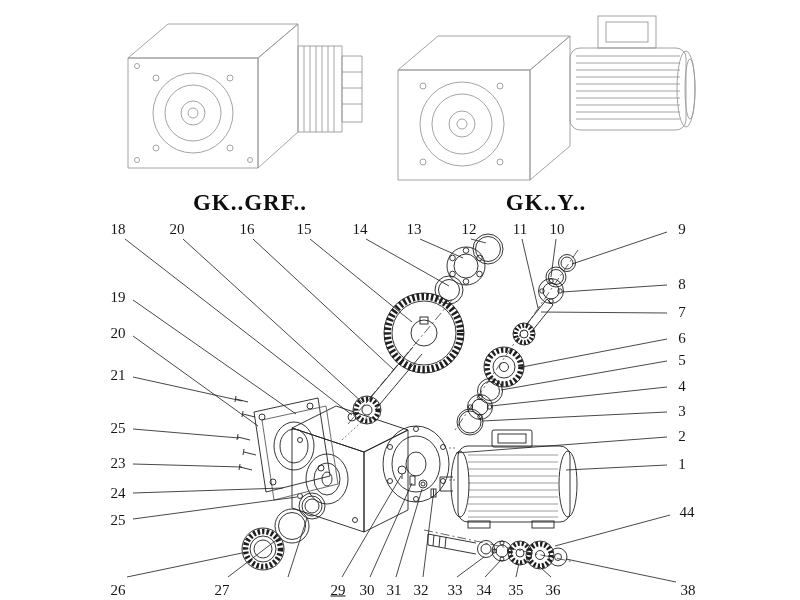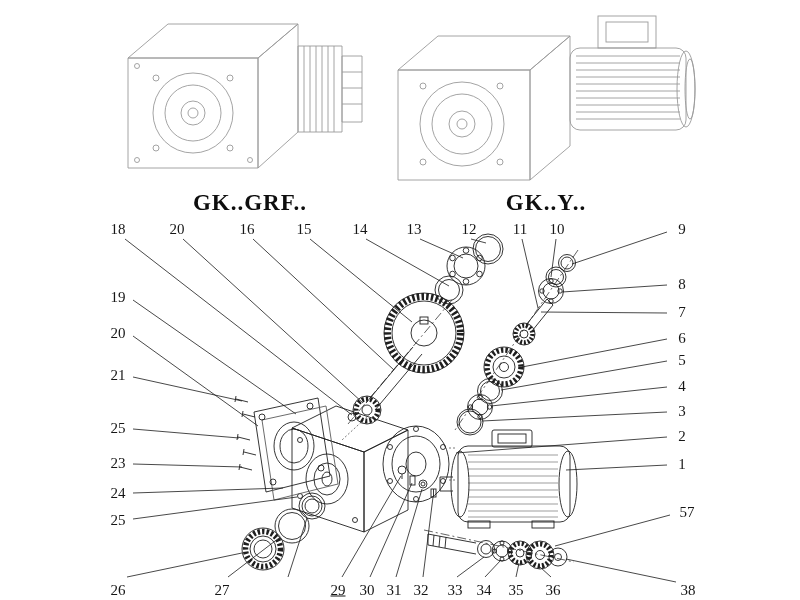--- a/index.html
+++ b/index.html
@@ -328,21 +328,21 @@
       <span class="callout" style="left: 557px; top: 229px;">10</span>
       <span class="callout" style="left: 682px; top: 229px;">9</span>
       <span class="callout" style="left: 682px; top: 284px;">8</span>
       <span class="callout" style="left: 682px; top: 312px;">7</span>
       <span class="callout" style="left: 682px; top: 338px;">6</span>
       <span class="callout" style="left: 682px; top: 360px;">5</span>
       <span class="callout" style="left: 682px; top: 386px;">4</span>
       <span class="callout" style="left: 682px; top: 411px;">3</span>
       <span class="callout" style="left: 682px; top: 436px;">2</span>
       <span class="callout" style="left: 682px; top: 464px;">1</span>
-      <span class="callout" style="left: 687px; top: 512px;">57</span>
+      <span class="callout" style="left: 687px; top: 512px;">44</span>
       <span class="callout" style="left: 118px; top: 297px;">19</span>
       <span class="callout" style="left: 118px; top: 333px;">20</span>
       <span class="callout" style="left: 118px; top: 375px;">21</span>
       <span class="callout" style="left: 118px; top: 428px;">25</span>
       <span class="callout" style="left: 118px; top: 463px;">23</span>
       <span class="callout" style="left: 118px; top: 493px;">24</span>
       <span class="callout" style="left: 118px; top: 520px;">25</span>
       <span class="callout" style="left: 118px; top: 590px;">26</span>
       <span class="callout" style="left: 222px; top: 590px;">27</span>
       <span class="callout" style="left: 282px; top: 590px; margin-top: 46px;">28</span>

